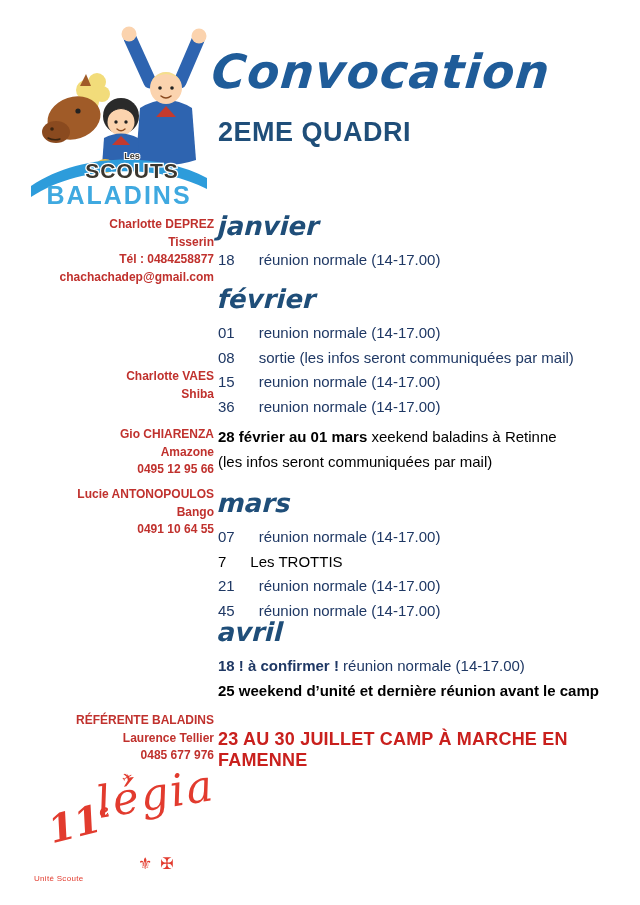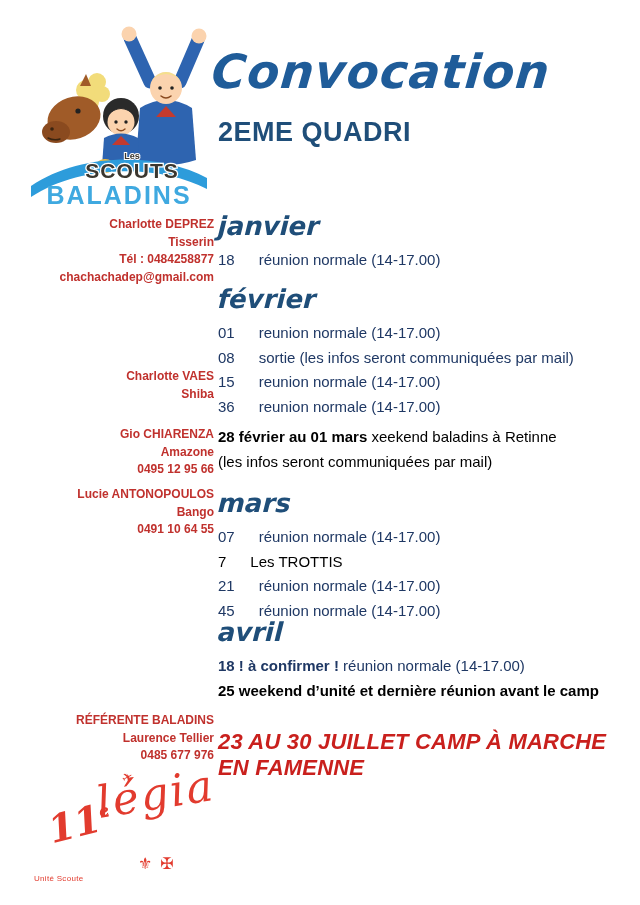--- a/index.html
+++ b/index.html
@@ -26,21 +26,21 @@
   .main-block{position:absolute;left:218px;width:408px;}
   .month{font-size:26px;color:#1F4E79;font-family:"DejaVu Sans",sans-serif;
          font-style:italic;font-weight:600;line-height:32px;transform:skewX(-3deg);
          transform-origin:left;margin-bottom:6px;}
   .row{font-size:15px;color:#1F3864;line-height:24.5px;}
   .d{font-weight:normal;margin-right:24px;}
   .lead{font-weight:bold;}
   .red{color:#000000;}
   .jan{top:210px}.feb{top:283px}.note{top:424px}.mar{top:487px}.avr{top:616px}
   .note .row{line-height:25px;}
-  .camp{top:729px;font-size:22px;font-weight:bold;color:#C9201D;letter-spacing:0.2px;font-style:italic;}
+  .camp{top:729px;font-size:18px;font-weight:bold;color:#C9201D;letter-spacing:0.2px;}
 
   
   .logo-legia{position:absolute;left:30px;top:762px;width:185px;height:125px;color:#E23B2E;}
   .legia-num{position:absolute;left:18px;top:38px;font-size:38px;font-weight:bold;
              font-style:italic;font-family:"DejaVu Serif",serif;transform:rotate(-14deg);}
   .legia-num sup{font-size:16px;}
   .legia-script{position:absolute;left:66px;top:6px;font-size:44px;font-style:italic;
                 font-family:"DejaVu Serif",serif;transform:rotate(-9deg);letter-spacing:2px;}
   .legia-plane{position:absolute;left:92px;top:8px;font-size:13px;transform:rotate(-30deg);}
   .legia-caption{position:absolute;left:4px;top:112px;font-size:8px;letter-spacing:0.3px;}

